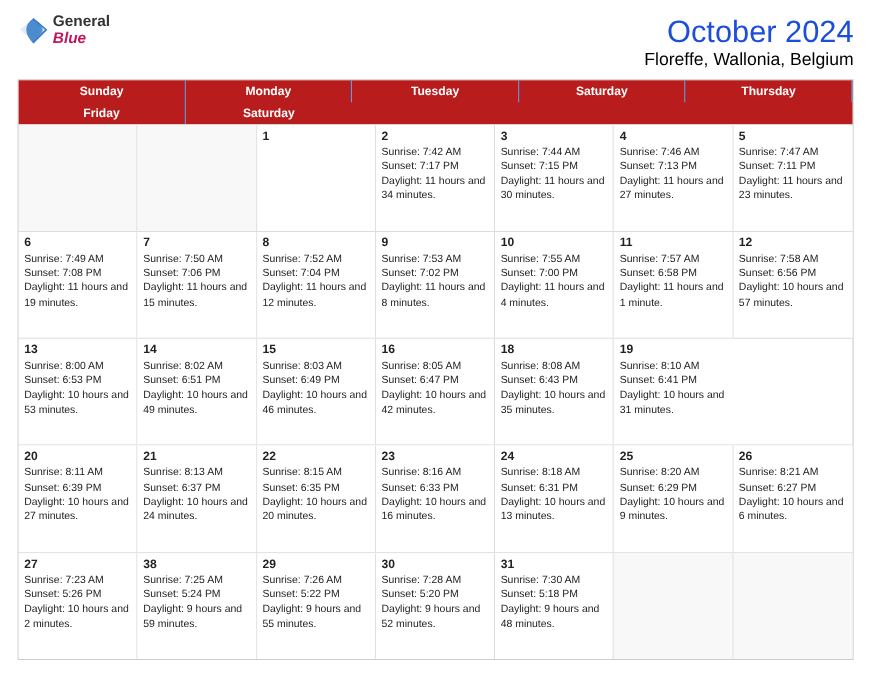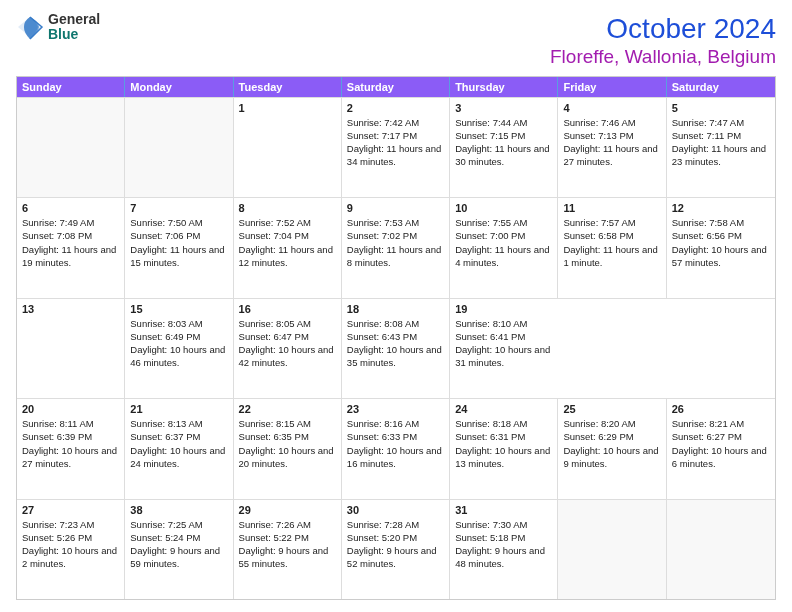--- a/index.html
+++ b/index.html
@@ -34,49 +34,51 @@
       line-height: 1.1;
     }
     .logo-general {
       font-size: 14px;
       font-weight: bold;
       color: #333;
     }
     .logo-blue {
       font-size: 14px;
       font-weight: bold;
-      color: #0f766e;
+      color: #be185d;
+      font-style: italic;
     }
     .logo-icon {
       width: 28px;
       height: 28px;
     }
     .title-block {
       text-align: right;
     }
     .main-title {
       font-size: 28px;
       font-weight: normal;
       color: #1d4ed8;
       line-height: 1.2;
     }
     .subtitle {
-      font-size: 19px;
-      color: #a21caf;
+      font-size: 16px;
+      color: #000000;
     }
     .calendar {
       flex: 1;
       display: flex;
       flex-direction: column;
       border: 1px solid #ccc;
     }
     .cal-header {
       display: grid;
-      grid-template-columns: repeat(7, 1fr);
-      background: #8b5cf6;
+      grid-template-columns: repeat(5, 1fr);
+      background: #b91c1c;
+      text-align: center;
     }
     .cal-header-cell {
       color: #fff;
       font-size: 11px;
       font-weight: bold;
       padding: 4px 5px;
       border-right: 1px solid #5a9de0;
     }
     .cal-header-cell:last-child { border-right: none; }
     .cal-body {
@@ -195,20 +197,25 @@
             <div class="day-info">Sunrise: 7:57 AM<br>Sunset: 6:58 PM<br>Daylight: 11 hours and 1 minute.</div>
           </div>
           <div class="cal-cell">
             <span class="day-number">12</span>
             <div class="day-info">Sunrise: 7:58 AM<br>Sunset: 6:56 PM<br>Daylight: 10 hours and 57 minutes.</div>
           </div>
         </div>
         <div class="cal-row">
           <div class="cal-cell">
             <span class="day-number">13</span>
+            <div class="day-info">Sunrise: 8:00 AM<br>Sunset: 6:53 PM<br>Daylight: 10 hours and 53 minutes.</div>
+          </div>
+          <div class="cal-cell">
+            <span class="day-number">14</span>
+            <div class="day-info">Sunrise: 8:02 AM<br>Sunset: 6:51 PM<br>Daylight: 10 hours and 49 minutes.</div>
           </div>
           <div class="cal-cell">
             <span class="day-number">15</span>
             <div class="day-info">Sunrise: 8:03 AM<br>Sunset: 6:49 PM<br>Daylight: 10 hours and 46 minutes.</div>
           </div>
           <div class="cal-cell">
             <span class="day-number">16</span>
             <div class="day-info">Sunrise: 8:05 AM<br>Sunset: 6:47 PM<br>Daylight: 10 hours and 42 minutes.</div>
           </div>
           <div class="cal-cell">

